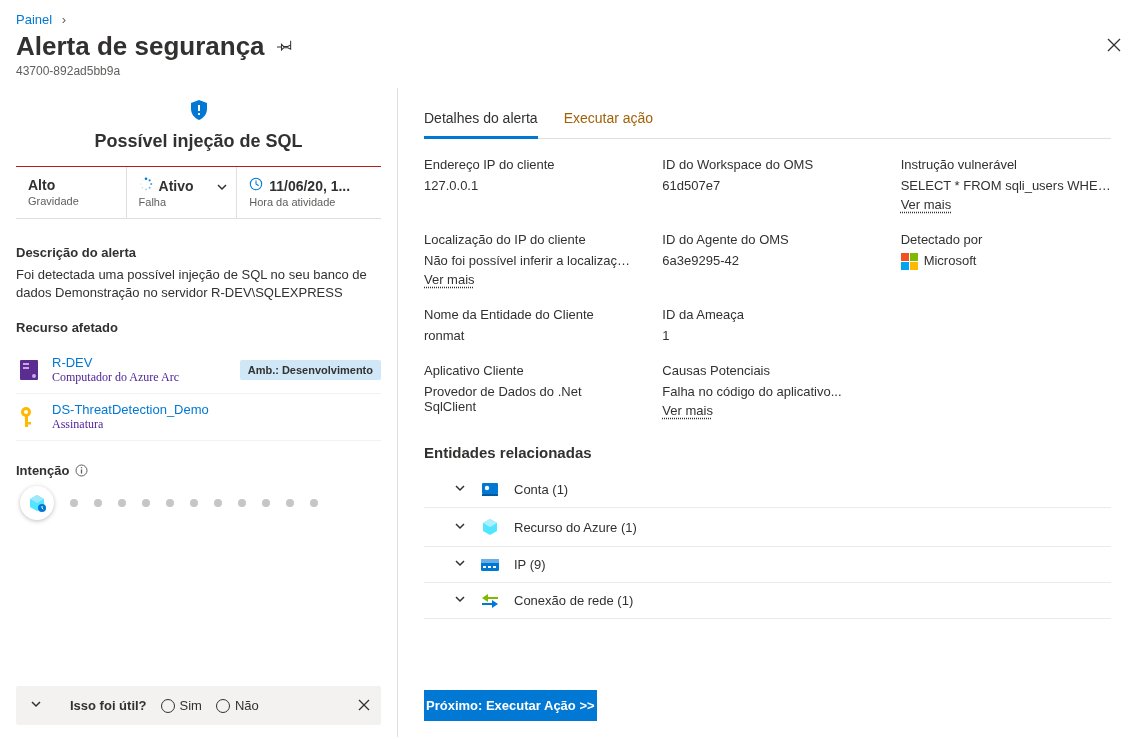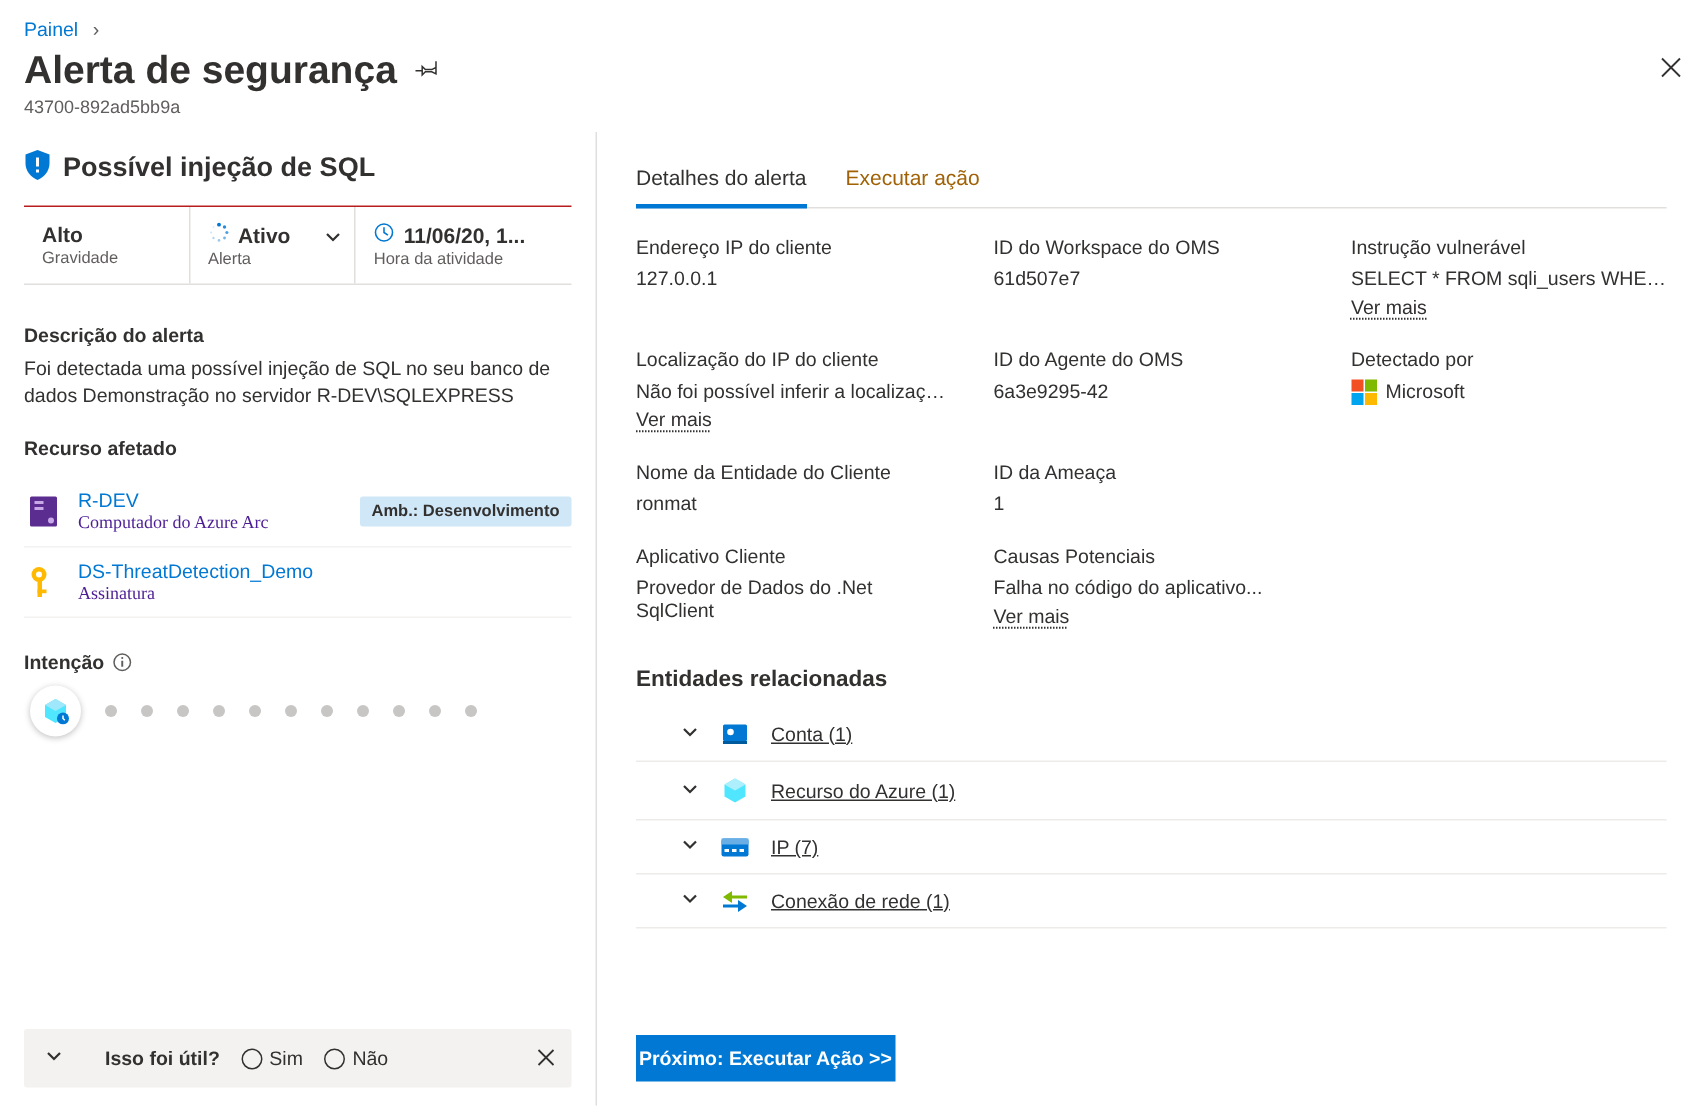--- a/index.html
+++ b/index.html
@@ -13,21 +13,21 @@
   .title-left { display: flex; align-items: center; gap: 12px; }
   .page-title { font-size: 26px; font-weight: 600; color: #323130; }
   .pin-icon svg { width: 16px; height: 16px; }
   .close-x svg { width: 14px; height: 14px; }
   .sub-id { padding: 2px 16px 10px; font-size: 12px; color: #605e5c; }
 
   .columns { display: flex; height: calc(739px - 90px); }
   .left-pane { width: 398px; border-right: 1px solid #e1dfdd; padding: 12px 16px; position: relative; display:flex; flex-direction:column; }
   .right-pane { flex: 1; padding: 16px 26px 0; position:relative; display:flex; flex-direction:column; }
 
-  .threat-head { display: flex; align-items: center; gap: 8px; margin-bottom: 14px; }
+  .threat-head { display: flex; align-items: center; gap: 8px; margin-bottom: 14px; flex-direction: column; }
   .threat-head .shield { width:18px; }
   .threat-title { font-size: 18px; font-weight: 600; }
 
   .stat-row { display:flex; border-top:1px solid #b91c1c; border-bottom:1px solid #e1dfdd; margin-bottom:14px; position:relative; }
   .stat { padding:10px 12px; border-right:1px solid #e1dfdd; flex:1; }
   .stat:last-child { border-right:none; flex:1.4; }
   .stat .val { font-weight:600; font-size:14px; display:flex; align-items:center; gap:6px;}
   .stat .lbl { font-size:11px; color:#605e5c; margin-top:2px;}
 
   .section-title { font-size:13px; font-weight:600; margin: 12px 0 6px; }
@@ -63,21 +63,21 @@
   .ditem .dv { font-size:13px; color:#323130; }
   .see-more { color:#323130; font-size:13px; text-decoration:underline dotted; border-bottom:none; display:inline-block; margin-top:4px; cursor:pointer; text-decoration-style: dotted; text-underline-offset:3px;}
   .ditem .dv.trunc { white-space:nowrap; overflow:hidden; text-overflow:ellipsis; max-width:210px;}
 
   .ms-logo { display:inline-grid; grid-template-columns:8px 8px; grid-template-rows:8px 8px; gap:1px; vertical-align:middle; margin-right:6px;}
   .ms-logo span:nth-child(1){background:#f25022;} .ms-logo span:nth-child(2){background:#7fba00;} .ms-logo span:nth-child(3){background:#00a4ef;} .ms-logo span:nth-child(4){background:#ffb900;}
 
   .entities-title { font-weight:600; font-size:15px; margin:26px 0 10px; }
   .entity-row { display:flex; align-items:center; gap:14px; padding:10px 4px 10px 30px; border-bottom:1px solid #edebe9; cursor:pointer;}
   .entity-row .eicon { width:20px; display:flex; justify-content:center;}
-  .entity-row .elabel { font-size:13px;text-decoration:underline; }
+  .entity-row .elabel { font-size:13px; }
 
   .next-btn { margin-top:auto; margin-bottom:16px; background:#0078d4; color:#fff; border:none; padding:8px 2px; font-size:13px; font-weight:600; cursor:pointer; align-self:flex-start;}
 
   .clock-icon svg, .spinner-icon svg { width:14px; height:14px; }
   .chev svg{width:12px;height:12px;}
   .status-spinner { color:#0078d4; }
 </style>
 </head>
 <body>
 
@@ -134,21 +134,21 @@
                   <circle cx="12.2" cy="12.2" r="1.1" opacity=".55"></circle>
                   <circle cx="8" cy="14" r="1" opacity=".4"></circle>
                   <circle cx="3.8" cy="12.2" r=".9" opacity=".3"></circle>
                   <circle cx="2" cy="8" r=".8" opacity=".2"></circle>
                   <circle cx="3.8" cy="3.8" r=".7" opacity=".15"></circle>
                 </g>
               </svg>
           </span>
           <span>Ativo</span>
         </div>
-        <div class="lbl">Alerta</div>
+        <div class="lbl">Falha</div>
         <span class="chev" style="position:absolute; right:8px; top:14px;">
           <svg viewBox="0 0 12 12" stroke="#323130" fill="none" stroke-width="1.5">
               <polyline points="2,4 6,8 10,4"></polyline>
             </svg>
         </span>
       </div>
       <div class="stat">
         <div class="val">
           <span class="clock-icon">
             <svg viewBox="0 0 16 16" fill="none" stroke="#0078d4" stroke-width="1.2">
@@ -349,21 +349,21 @@
           </svg></span>
       <span class="eicon">
           <svg width="20" height="14" viewBox="0 0 20 14">
             <rect x="1" y="1" width="18" height="12" rx="1.5" fill="#0078d4"></rect>
             <rect x="1" y="1" width="18" height="4" fill="#69afe5"></rect>
             <rect x="3" y="8" width="3" height="2" fill="#fff"></rect>
             <rect x="8" y="8" width="3" height="2" fill="#fff"></rect>
             <rect x="13" y="8" width="3" height="2" fill="#fff"></rect>
           </svg>
         </span>
-      <span class="elabel">IP (7)</span>
+      <span class="elabel">IP (9)</span>
     </div>
     <div class="entity-row">
       <span class="chev"><svg viewBox="0 0 12 12" stroke="#323130" fill="none" stroke-width="1.5">
             <polyline points="2,4 6,8 10,4"></polyline>
           </svg></span>
       <span class="eicon">
           <svg width="20" height="14" viewBox="0 0 20 14">
             <path d="M2 10h10" stroke="#0078d4" stroke-width="2"></path>
             <polygon points="12,6 18,10 12,14" fill="#0078d4"></polygon>
             <path d="M18 4H8" stroke="#7fba00" stroke-width="2"></path>

